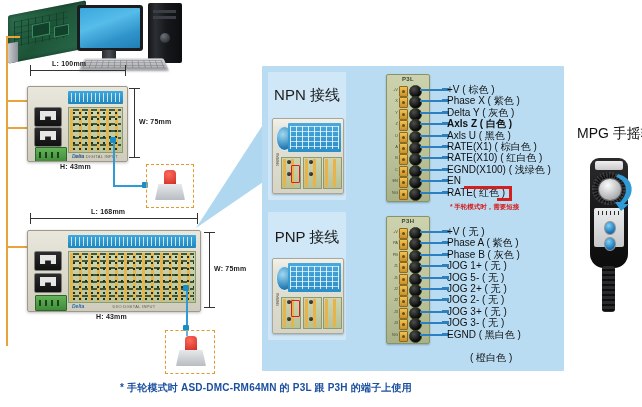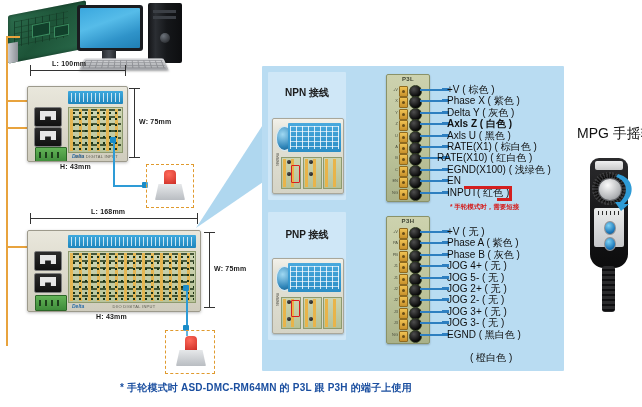--- a/index.html
+++ b/index.html
@@ -175,22 +175,22 @@
   .panel{
     position:absolute;
     background:#b9dcf2;
     border-radius:1px;
   }
 
   
   .wedge{position:absolute;}
 
   .panel-title{
-    position:absolute;text-align:center;font-size:10px;color:#1b1b1b;
-    font-weight:bold;white-space:nowrap;
+    position:absolute;text-align:center;font-size:15px;color:#1b1b1b;
+    font-weight:normal;white-space:nowrap;
   }
 
   
   .board{
     position:absolute;
     background:linear-gradient(180deg,#f2f1ea 0%,#e4e3d8 18%,#d5d4c6 100%);
     border:1px solid #a9a79a;border-radius:2px;overflow:hidden;
     box-shadow:0 1px 2px rgba(0,0,0,.22);
   }
   .board-blue{
@@ -530,24 +530,24 @@
     <div class="lead" style="left: 420px; top: 191.6px; width: 22px;"></div>
     <div class="lead-stub" style="left: 442px; top: 190.6px;"></div>
   </div>
 <div id="p3l-labels">
     <div class="pin-label" style="left: 447px; top: 85px;">+V ( 棕色 )</div>
     <div class="pin-label" style="left: 447px; top: 96.4px;">Phase X ( 紫色 )</div>
     <div class="pin-label" style="left: 447px; top: 107.8px;">Delta Y ( 灰色 )</div>
     <div class="pin-label" style="left: 447px; top: 119.2px; font-weight: bold;">Axls Z ( 白色 )</div>
     <div class="pin-label" style="left: 447px; top: 130.6px;">Axls U ( 黑色 )</div>
     <div class="pin-label" style="left: 447px; top: 142px;">RATE(X1) ( 棕白色 )</div>
-    <div class="pin-label" style="left: 437px; top: 153.4px;">RATE(X10) ( 红白色 )</div>
+    <div class="pin-label" style="left: 447px; top: 153.4px;">RATE(X10) ( 红白色 )</div>
     <div class="pin-label" style="left: 447px; top: 164.8px;">EGND(X100) ( 浅绿色 )</div>
     <div class="pin-label" style="left: 447px; top: 176.2px;">EN</div>
-    <div class="pin-label" style="left: 447px; top: 187.6px;">INPUT( 红色 )</div>
+    <div class="pin-label" style="left: 447px; top: 187.6px;">RATE( 红色 )</div>
   </div>
 
 <div class="red-bracket" style="left:464px;top:186px;width:48px;height:3px;"></div>
 <div class="red-bracket" style="left:509px;top:186px;width:3px;height:15px;"></div>
 <div class="red-bracket" style="left:497px;top:198px;width:15px;height:3px;"></div>
 <div class="note-red" style="left:450px;top:203px;">* 手轮模式时，需要短接</div>
 
 <div class="conn-block" id="p3h-block" style="left:386px;top:216px;width:42px;height:126px;">
   <div class="conn-title">P3H</div>
   <div id="p3h-rows">
@@ -622,21 +622,21 @@
     <div class="lead-stub" style="left: 442px; top: 309.8px;"></div>
     <div class="lead" style="left: 420px; top: 322.2px; width: 22px;"></div>
     <div class="lead-stub" style="left: 442px; top: 321.2px;"></div>
     <div class="lead" style="left: 420px; top: 333.6px; width: 22px;"></div>
     <div class="lead-stub" style="left: 442px; top: 332.6px;"></div>
   </div>
 <div id="p3h-labels">
     <div class="pin-label" style="left: 447px; top: 227px;">+V ( 无 )</div>
     <div class="pin-label" style="left: 447px; top: 238.4px;">Phase A ( 紫色 )</div>
     <div class="pin-label" style="left: 447px; top: 249.8px;">Phase B ( 灰色 )</div>
-    <div class="pin-label" style="left: 447px; top: 261.2px;">JOG 4+ ( 无 )</div>
+    <div class="pin-label" style="left: 447px; top: 261.2px;">JOG 1+ ( 无 )</div>
     <div class="pin-label" style="left: 447px; top: 272.6px;">JOG 5- ( 无 )</div>
     <div class="pin-label" style="left: 447px; top: 284px;">JOG 2+ ( 无 )</div>
     <div class="pin-label" style="left: 447px; top: 295.4px;">JOG 2- ( 无 )</div>
     <div class="pin-label" style="left: 447px; top: 306.8px;">JOG 3+ ( 无 )</div>
     <div class="pin-label" style="left: 447px; top: 318.2px;">JOG 3- ( 无 )</div>
     <div class="pin-label" style="left: 447px; top: 329.6px;">EGND ( 黑白色 )</div>
   </div>
 <div class="pin-label" style="left:470px;top:353px;">( 橙白色 )</div>
 
 <div class="mpg-title" style="left:577px;top:125px;">MPG 手摇轮</div>

